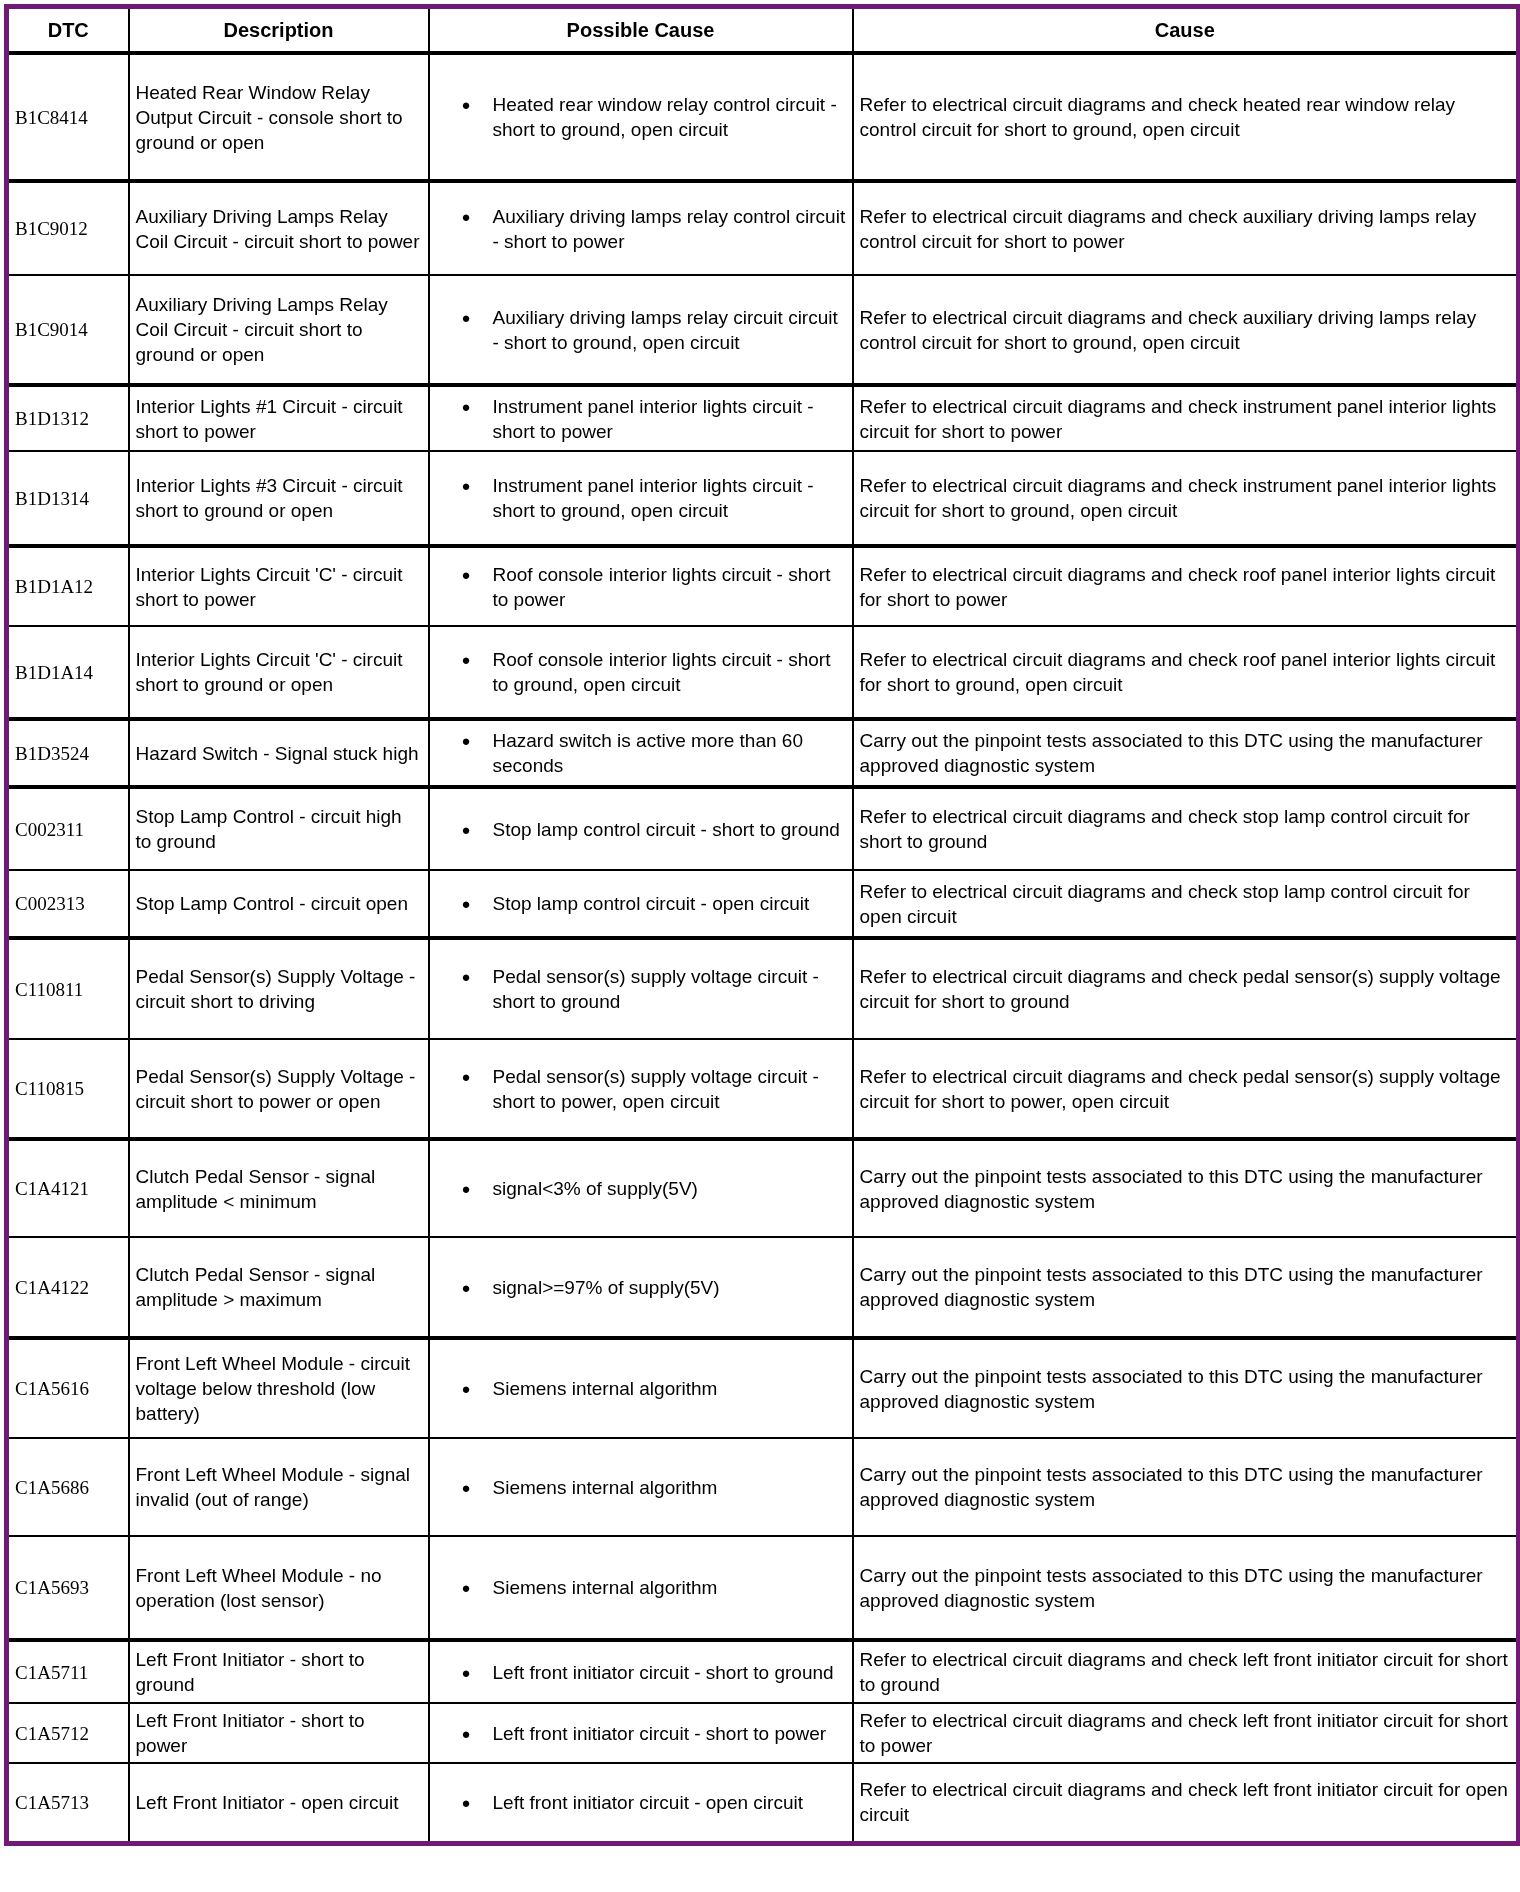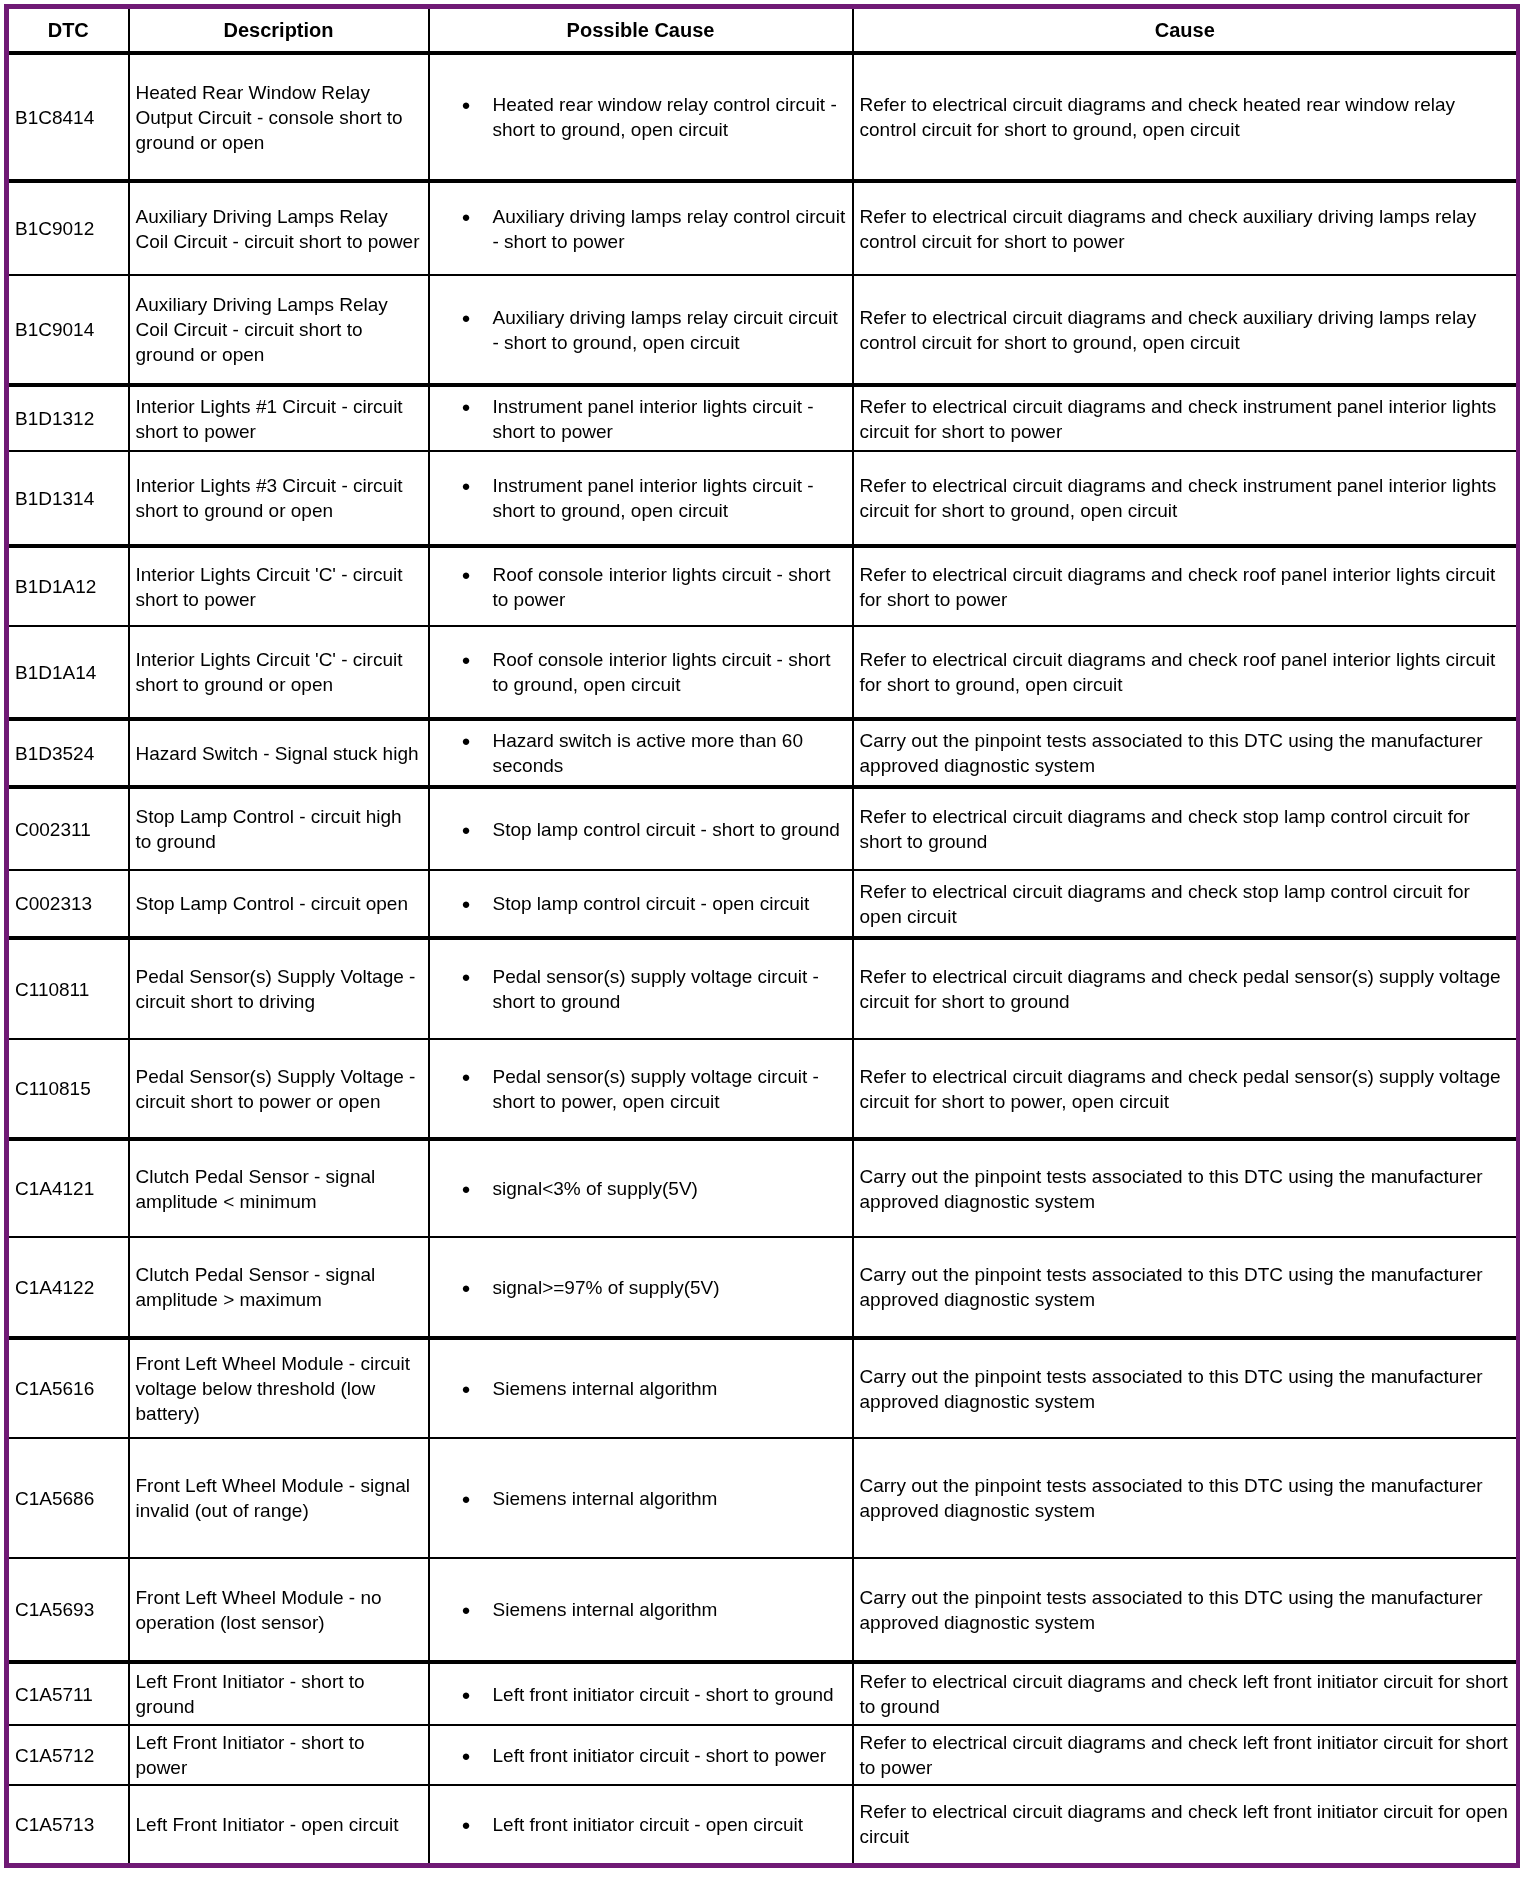--- a/index.html
+++ b/index.html
@@ -41,21 +41,21 @@
     text-align: center;
     vertical-align: middle;
     border-bottom: 4px solid #000000;
     padding: 2px 4px;
   }
   table.dtc-table td {
     vertical-align: middle;
     padding: 4px 6px;
     overflow: hidden;
   }
-  td.cell-dtc   { padding: 4px 3px 4px 7px; }
+  td.cell-dtc   { padding: 4px 3px 4px 7px; font-family: Liberation Serif, serif; }
   td.cell-desc  { padding: 4px 6px 4px 8px; }
   td.cell-cause { padding: 4px 8px 4px 0; }
   td.cell-action{ padding: 4px 8px 4px 9px; }
 
   tr.group-end td {
     border-bottom: 4px solid #000000;
   }
 
   .cause-item {
     display: flex;
@@ -265,21 +265,21 @@
         <td class="cell-desc">Front Left Wheel Module - circuit voltage below threshold (low battery)</td>
         <td class="cell-cause">
           <div class="cause-item">
               <span class="bullet">●</span>
               <span class="cause-text">Siemens internal algorithm</span>
             </div>
         </td>
         <td class="cell-action">Carry out the pinpoint tests associated to this DTC using the manufacturer approved diagnostic system</td>
       </tr>
 
-      <tr style="height:120px">
+      <tr style="height:98px">
         <td class="cell-dtc">C1A5686</td>
         <td class="cell-desc">Front Left Wheel Module - signal invalid (out of range)</td>
         <td class="cell-cause">
           <div class="cause-item">
               <span class="bullet">●</span>
               <span class="cause-text">Siemens internal algorithm</span>
             </div>
         </td>
         <td class="cell-action">Carry out the pinpoint tests associated to this DTC using the manufacturer approved diagnostic system</td>
       </tr>

